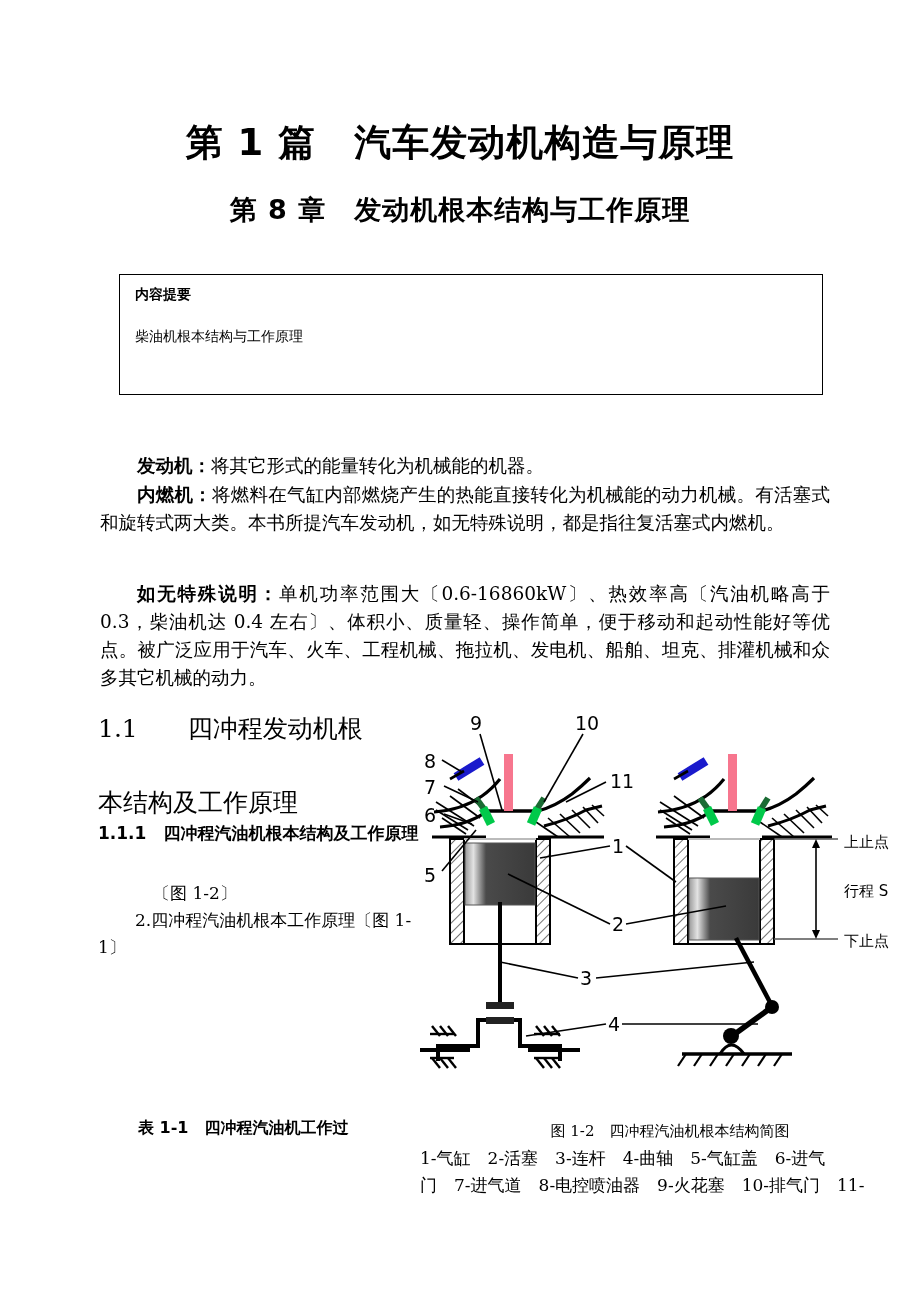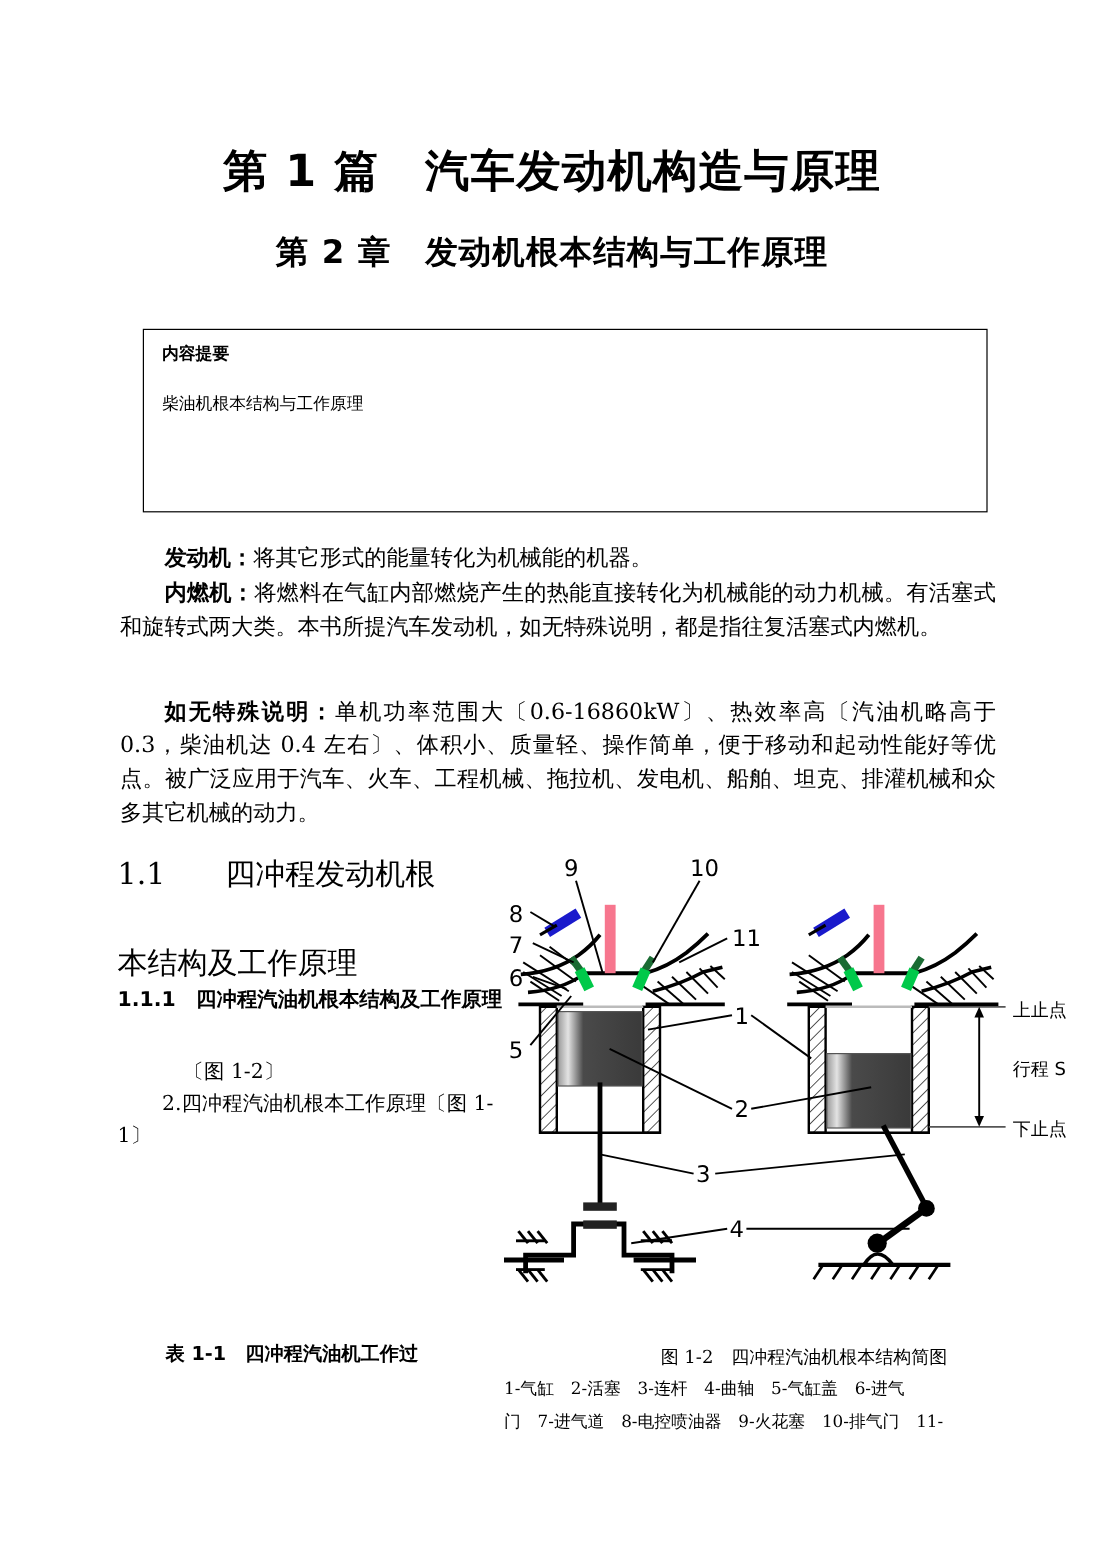--- a/index.html
+++ b/index.html
@@ -42,21 +42,21 @@
     font-weight: bold;
     letter-spacing: 1px;
     font-family: "DejaVu Sans", "Liberation Sans", sans-serif;
   }
 
   
   .summary-box {
     position: absolute;
     left: 119px; top: 274px;
     width: 704px;
-    height: 153px;
+    height: 121px;
     border: 1px solid #000;
     box-sizing: border-box;
   }
   .summary-title {
     position: absolute;
     left: 15px; top: 11px;
     font-size: 14px;
     font-weight: bold;
     font-family: "DejaVu Sans", "Liberation Sans", sans-serif;
   }
@@ -134,30 +134,30 @@
     position: absolute;
     left: 420px; top: 1118px;
     width: 500px;
     font-size: 15px;
     line-height: 27px;
     text-align: center;
   }
   .fig-caption .legend {
     display: block;
     text-align: left;
-    font-size: 14px;
+    font-size: 17px;
   }
 </style>
 </head>
 <body>
 
 <div class="page">
 
   <div class="doc-title">第 1 篇　汽车发动机构造与原理</div>
-  <div class="doc-subtitle">第 2 章　发动机根本结构与工作原理</div>
+  <div class="doc-subtitle">第 8 章　发动机根本结构与工作原理</div>
 
   <div class="summary-box">
     <div class="summary-title">内容提要</div>
     <div class="summary-text">柴油机根本结构与工作原理</div>
   </div>
 
   <div class="para" id="para-ice"><b>内燃机：</b><span>将燃料在气缸内部燃烧产生的热能直接转化为机械能的动力机械。有活塞式和旋转式两大类。本书所提汽车发动机，如无特殊说明，都是指往复活塞式内燃机。</span></div>
 
   <div class="para" id="para-engine"><b>发动机：</b><span>将其它形式的能量转化为机械能的机器。</span></div>
 

